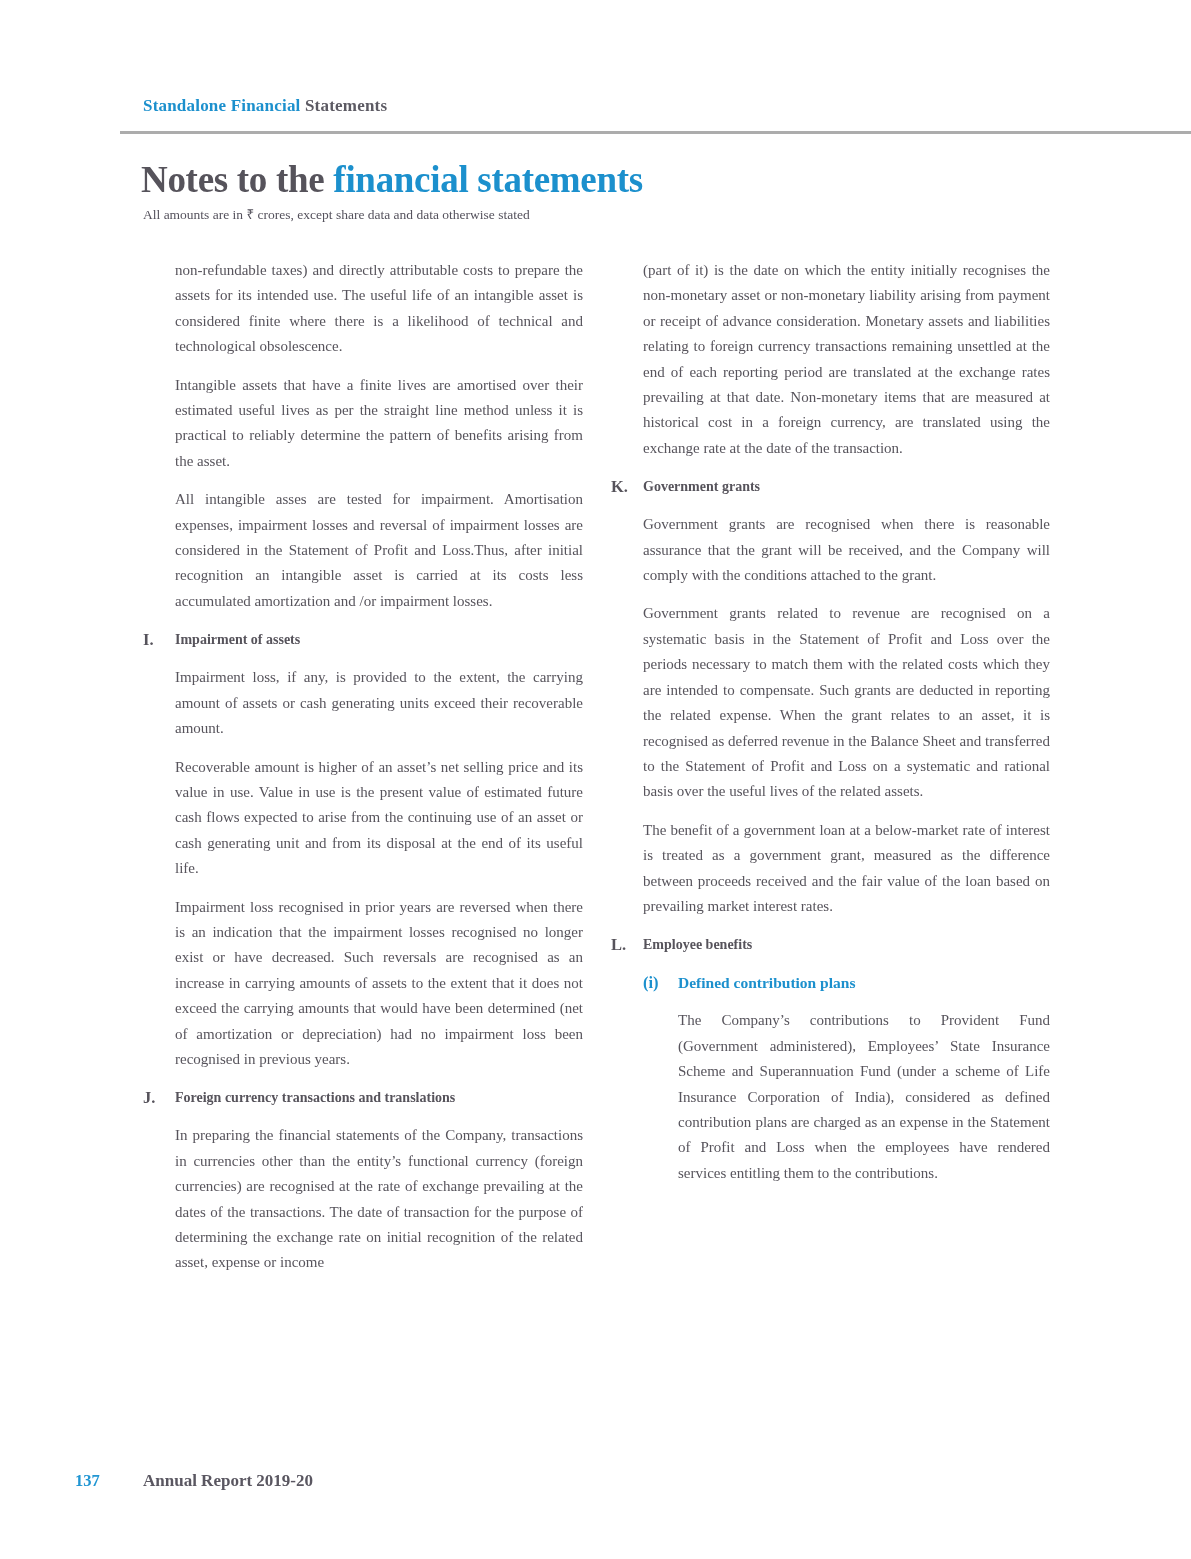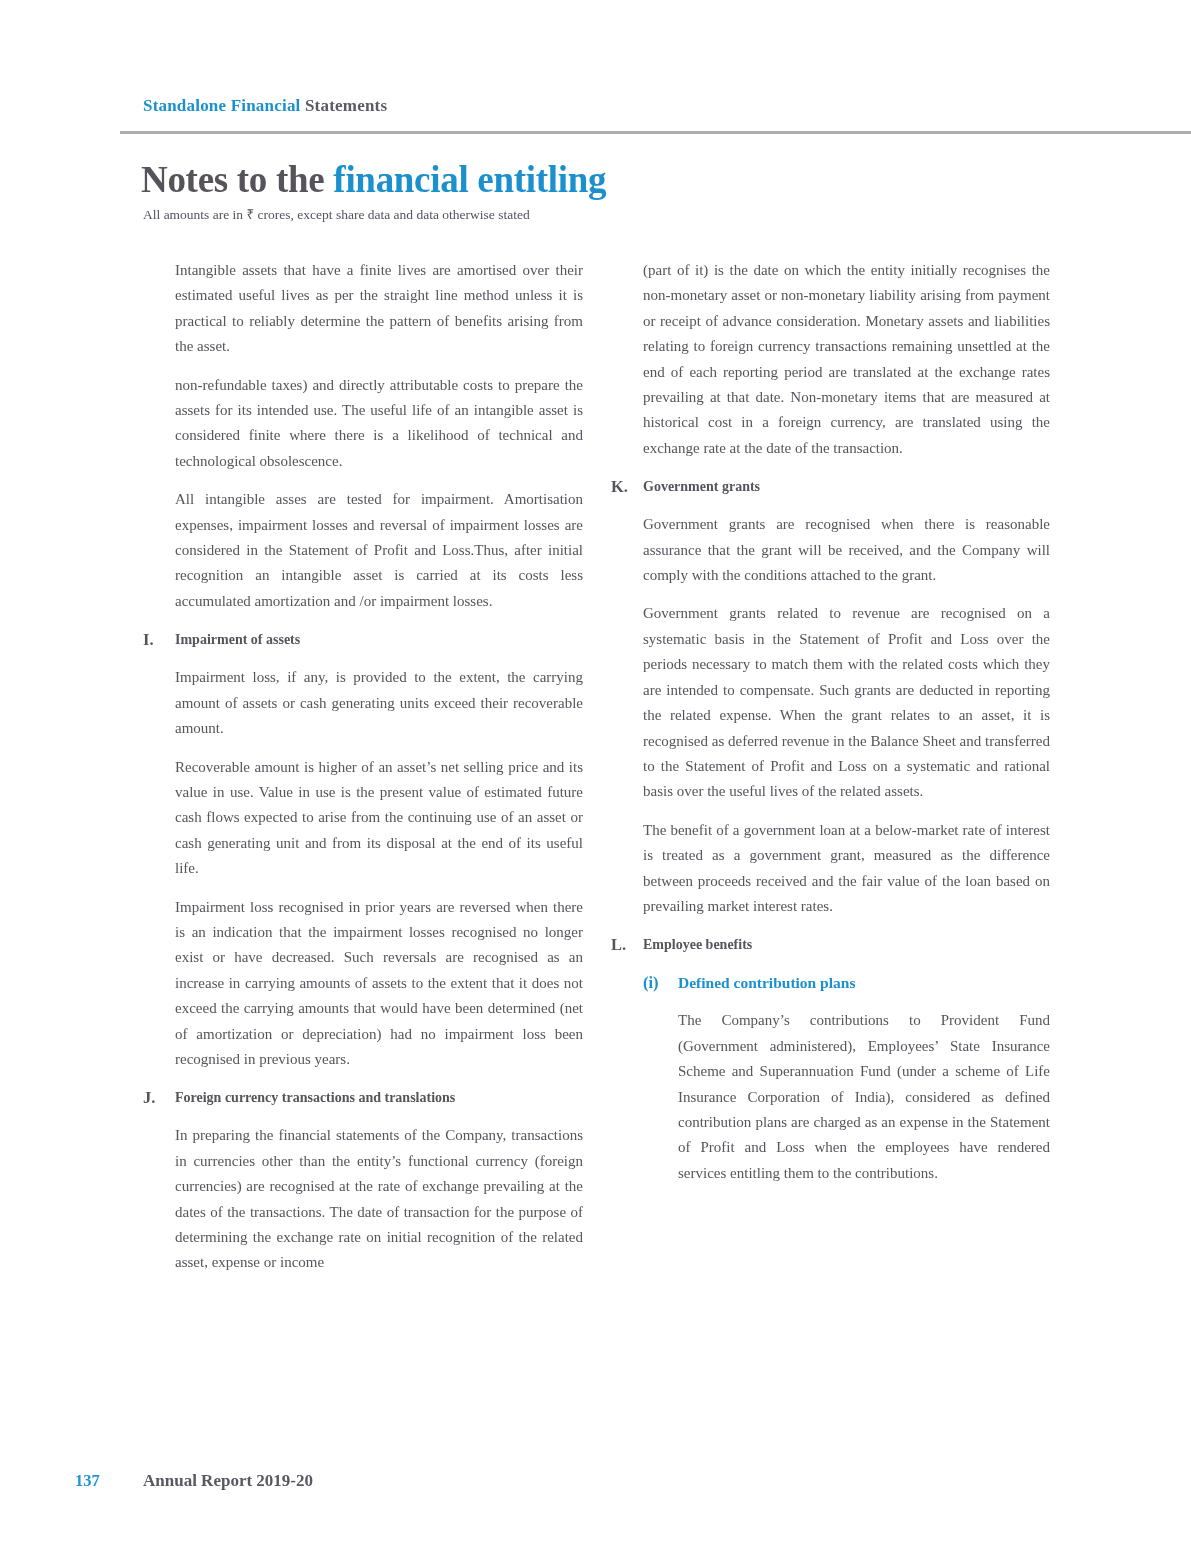--- a/index.html
+++ b/index.html
@@ -131,28 +131,28 @@
 </style>
 </head>
 <body>
 
 <div class="page">
 
   <div class="breadcrumb"><span class="hl">Standalone Financial</span><span> Statements</span></div>
 
   <div class="rule"></div>
 
-  <h1 class="title"><span>Notes to the </span><span class="hl">financial entitling</span></h1>
+  <h1 class="title"><span>Notes to the </span><span class="hl">financial statements</span></h1>
 
   <p class="subtitle">All amounts are in ₹ crores, except share data and data otherwise stated</p>
 
   <main class="columns">
     <section class="col" id="col-left">
+        <p class="para">non-refundable taxes) and directly attributable costs to prepare the assets for its intended use. The useful life of an intangible asset is considered finite where there is a likelihood of technical and technological obsolescence.</p>
         <p class="para">Intangible assets that have a finite lives are amortised over their estimated useful lives as per the straight line method unless it is practical to reliably determine the pattern of benefits arising from the asset.</p>
-        <p class="para">non-refundable taxes) and directly attributable costs to prepare the assets for its intended use. The useful life of an intangible asset is considered finite where there is a likelihood of technical and technological obsolescence.</p>
         <p class="para">All intangible asses are tested for impairment. Amortisation expenses, impairment losses and reversal of impairment losses are considered in the Statement of Profit and Loss.Thus, after initial recognition an intangible asset is carried at its costs less accumulated amortization and /or impairment losses.</p>
         <div class="h-row">
           <span class="marker">I.</span>
           <span class="h-text">Impairment of assets</span>
         </div>
         <p class="para">Impairment loss, if any, is provided to the extent, the carrying amount of assets or cash generating units exceed their recoverable amount.</p>
         <p class="para">Recoverable amount is higher of an asset’s net selling price and its value in use. Value in use is the present value of estimated future cash flows expected to arise from the continuing use of an asset or cash generating unit and from its disposal at the end of its useful life.</p>
         <p class="para">Impairment loss recognised in prior years are reversed when there is an indication that the impairment losses recognised no longer exist or have decreased. Such reversals are recognised as an increase in carrying amounts of assets to the extent that it does not exceed the carrying amounts that would have been determined (net of amortization or depreciation) had no impairment loss been recognised in previous years.</p>
         <div class="h-row">
           <span class="marker">J.</span>

